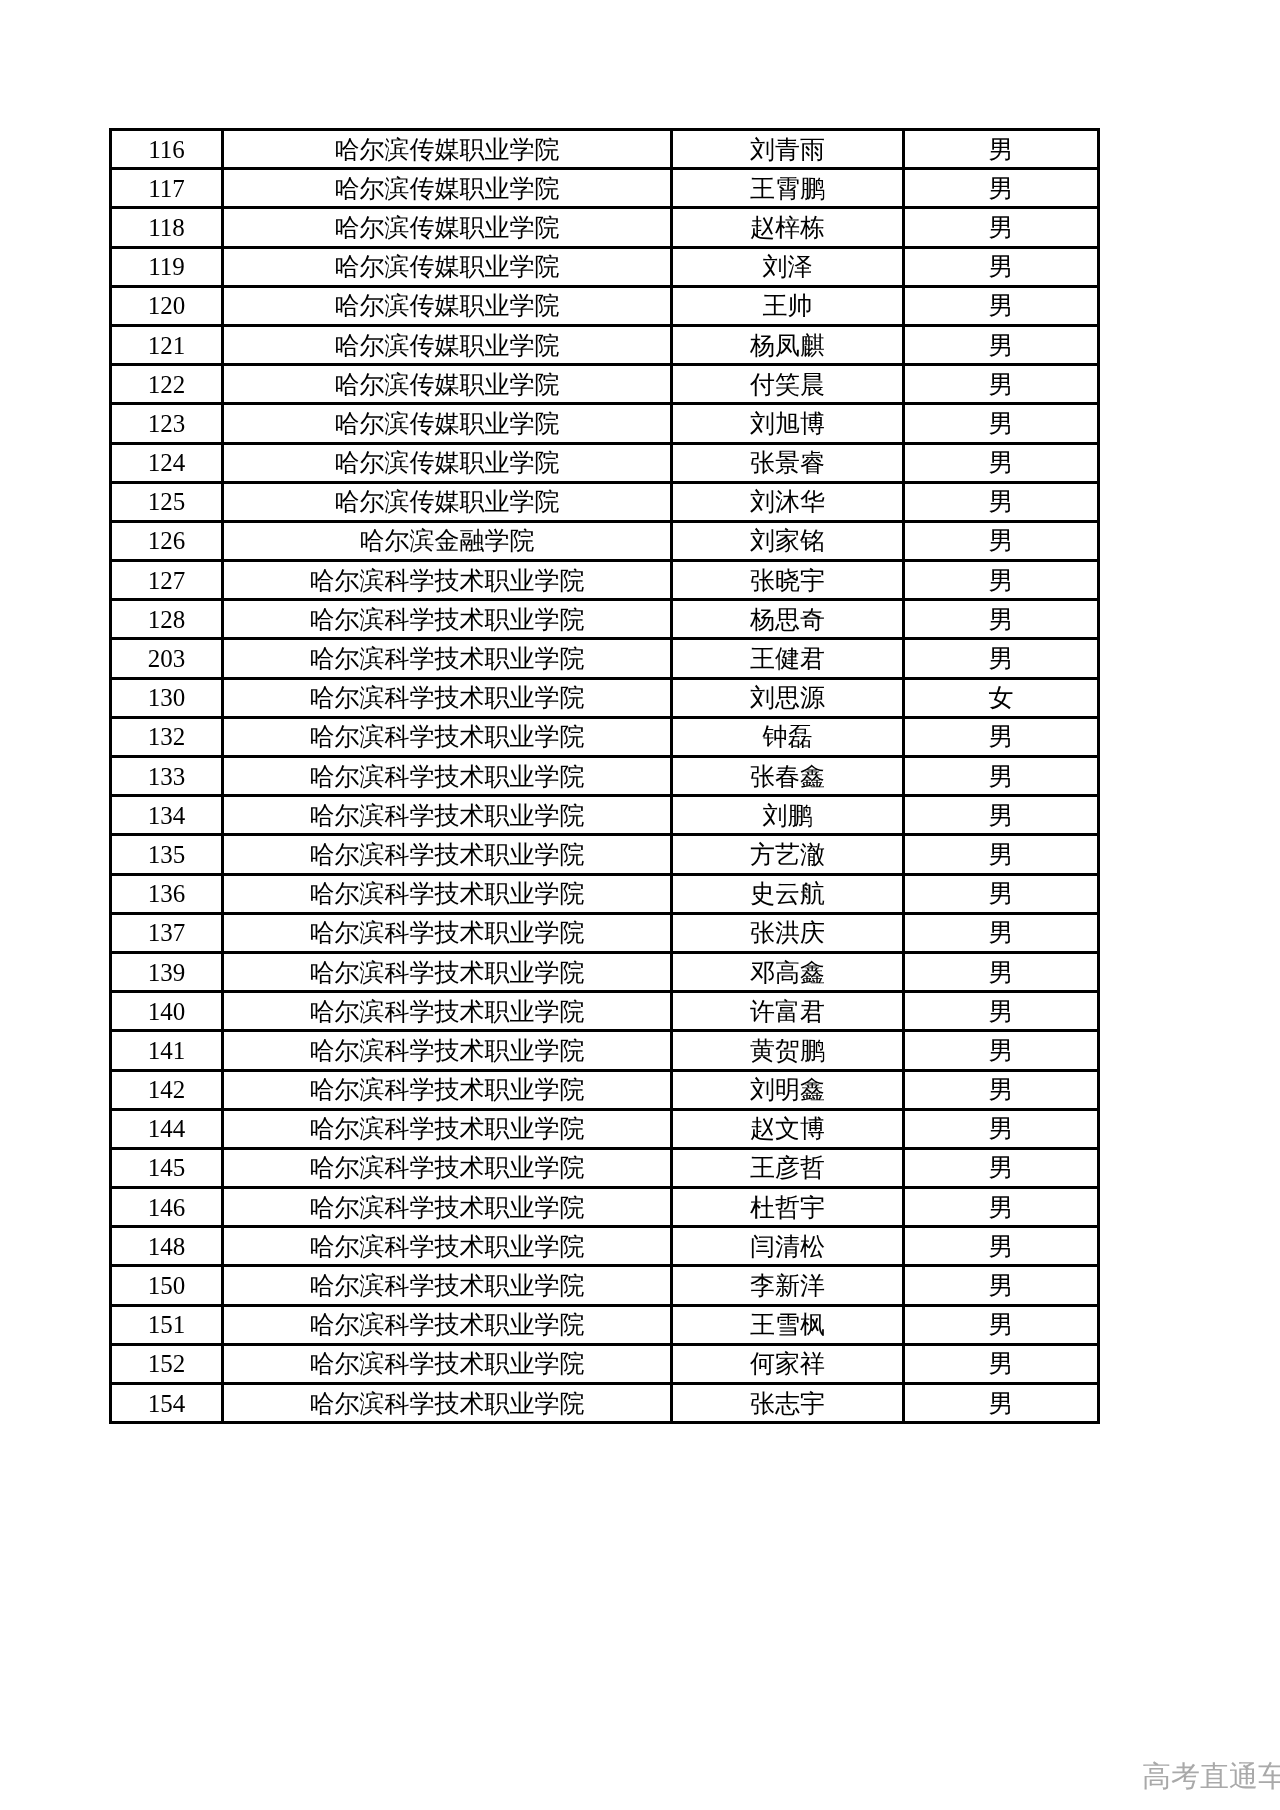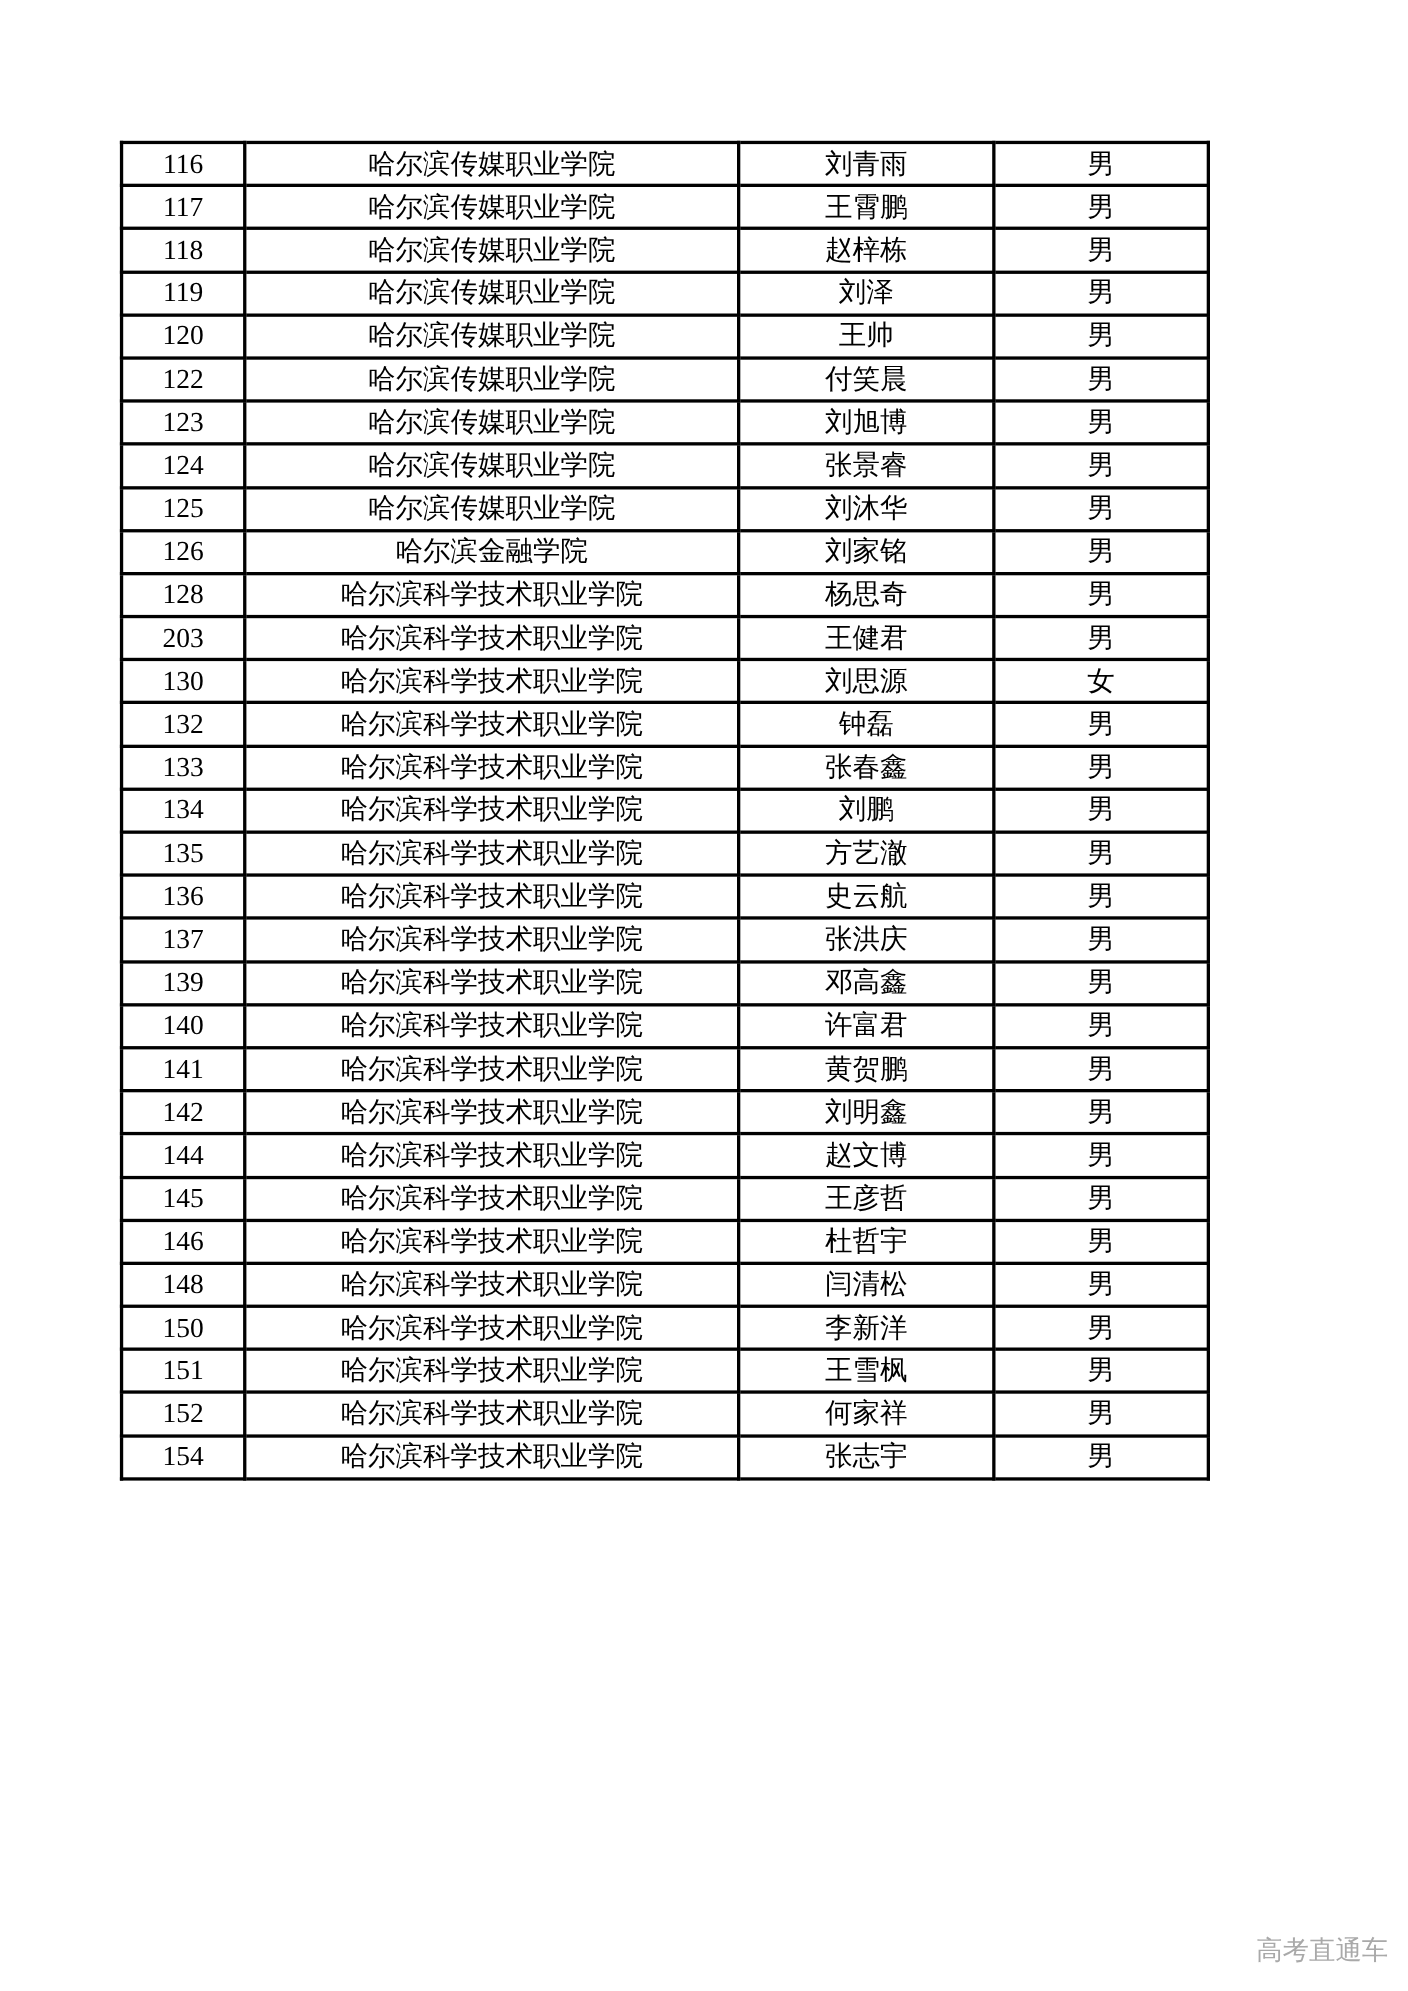--- a/index.html
+++ b/index.html
@@ -38,21 +38,21 @@
   }
   col.c-no     { width: 112px; }
   col.c-school { width: 449px; }
   col.c-name   { width: 232px; }
   col.c-gender { width: 195px; }
   .watermark {
     position: absolute;
     left: 1142px;
     top: 1757px;
     width: 115px;
-    font-size: 24px;
+    font-size: 29px;
     letter-spacing: 0px;
     color: #a9a9a9;
     font-family: "Liberation Serif", "DejaVu Serif", serif;
     white-space: nowrap;
   }
 </style>
 </head>
 <body>
 
 <div class="page">
@@ -89,20 +89,26 @@
           <td>刘泽</td>
           <td>男</td>
         </tr>
         <tr>
           <td>120</td>
           <td>哈尔滨传媒职业学院</td>
           <td>王帅</td>
           <td>男</td>
         </tr>
         <tr>
+          <td>121</td>
+          <td>哈尔滨传媒职业学院</td>
+          <td>杨凤麒</td>
+          <td>男</td>
+        </tr>
+        <tr>
           <td>122</td>
           <td>哈尔滨传媒职业学院</td>
           <td>付笑晨</td>
           <td>男</td>
         </tr>
         <tr>
           <td>123</td>
           <td>哈尔滨传媒职业学院</td>
           <td>刘旭博</td>
           <td>男</td>
@@ -119,20 +125,26 @@
           <td>刘沐华</td>
           <td>男</td>
         </tr>
         <tr>
           <td>126</td>
           <td>哈尔滨金融学院</td>
           <td>刘家铭</td>
           <td>男</td>
         </tr>
         <tr>
+          <td>127</td>
+          <td>哈尔滨科学技术职业学院</td>
+          <td>张晓宇</td>
+          <td>男</td>
+        </tr>
+        <tr>
           <td>128</td>
           <td>哈尔滨科学技术职业学院</td>
           <td>杨思奇</td>
           <td>男</td>
         </tr>
         <tr>
           <td>203</td>
           <td>哈尔滨科学技术职业学院</td>
           <td>王健君</td>
           <td>男</td>

